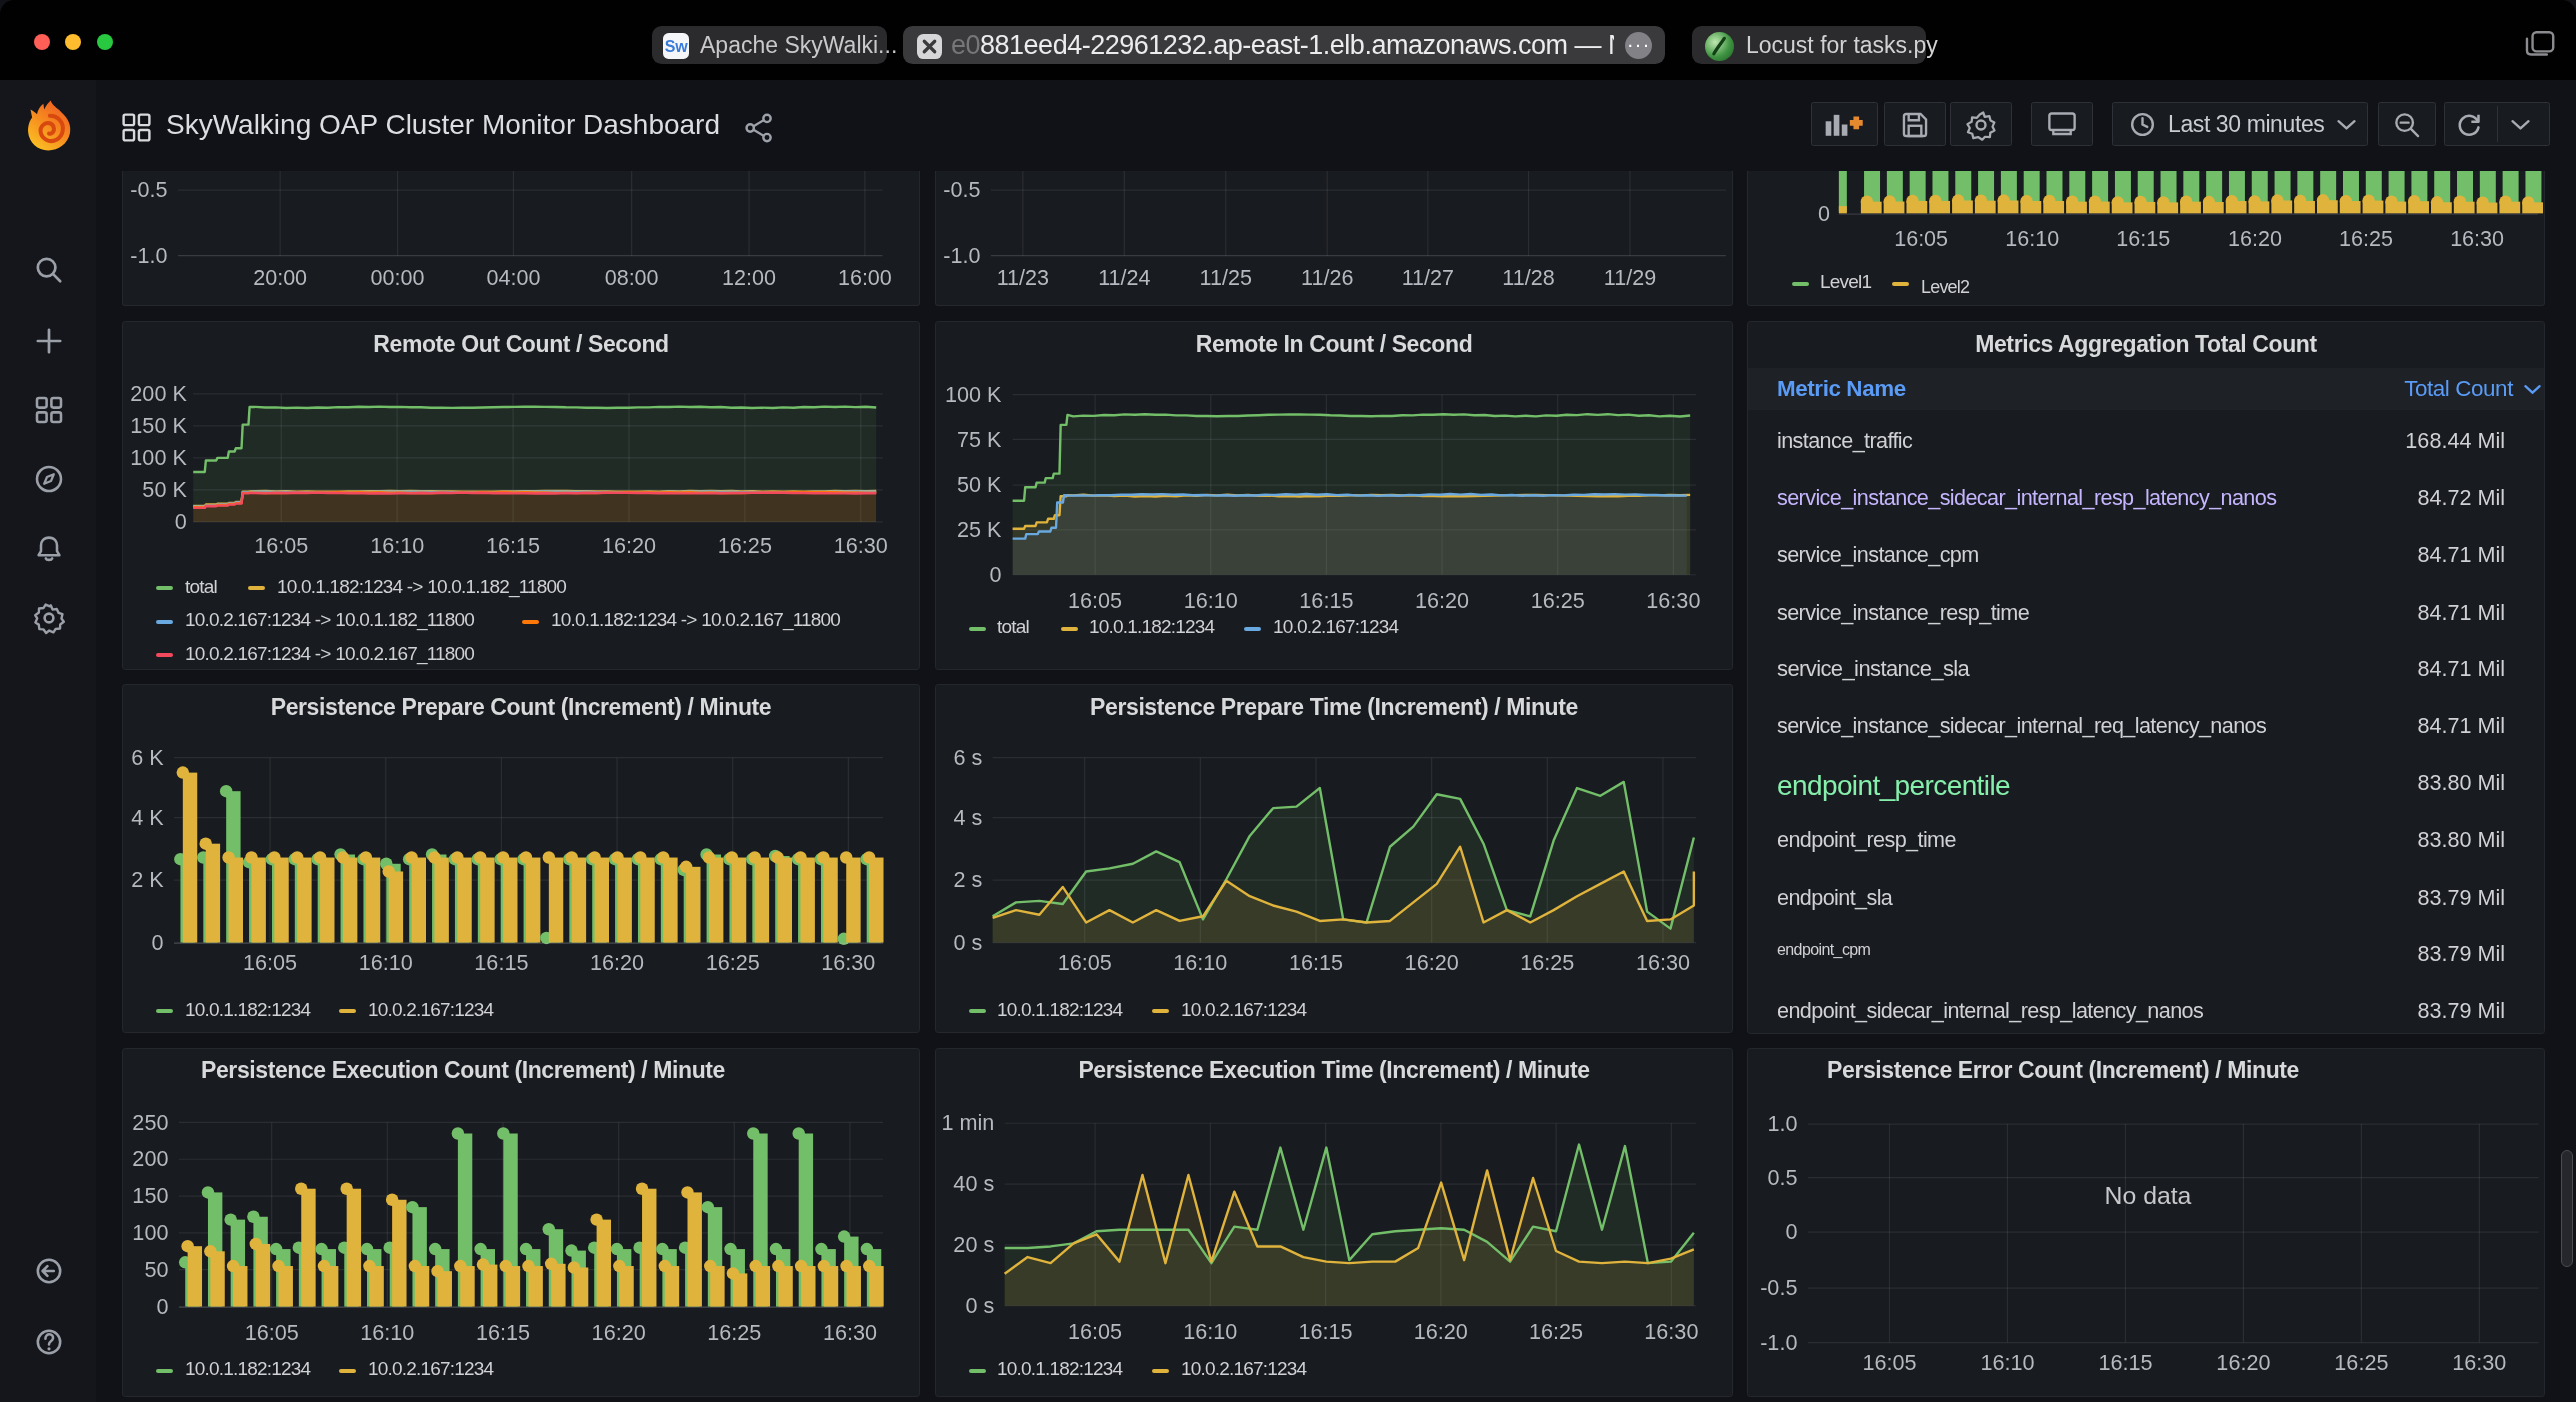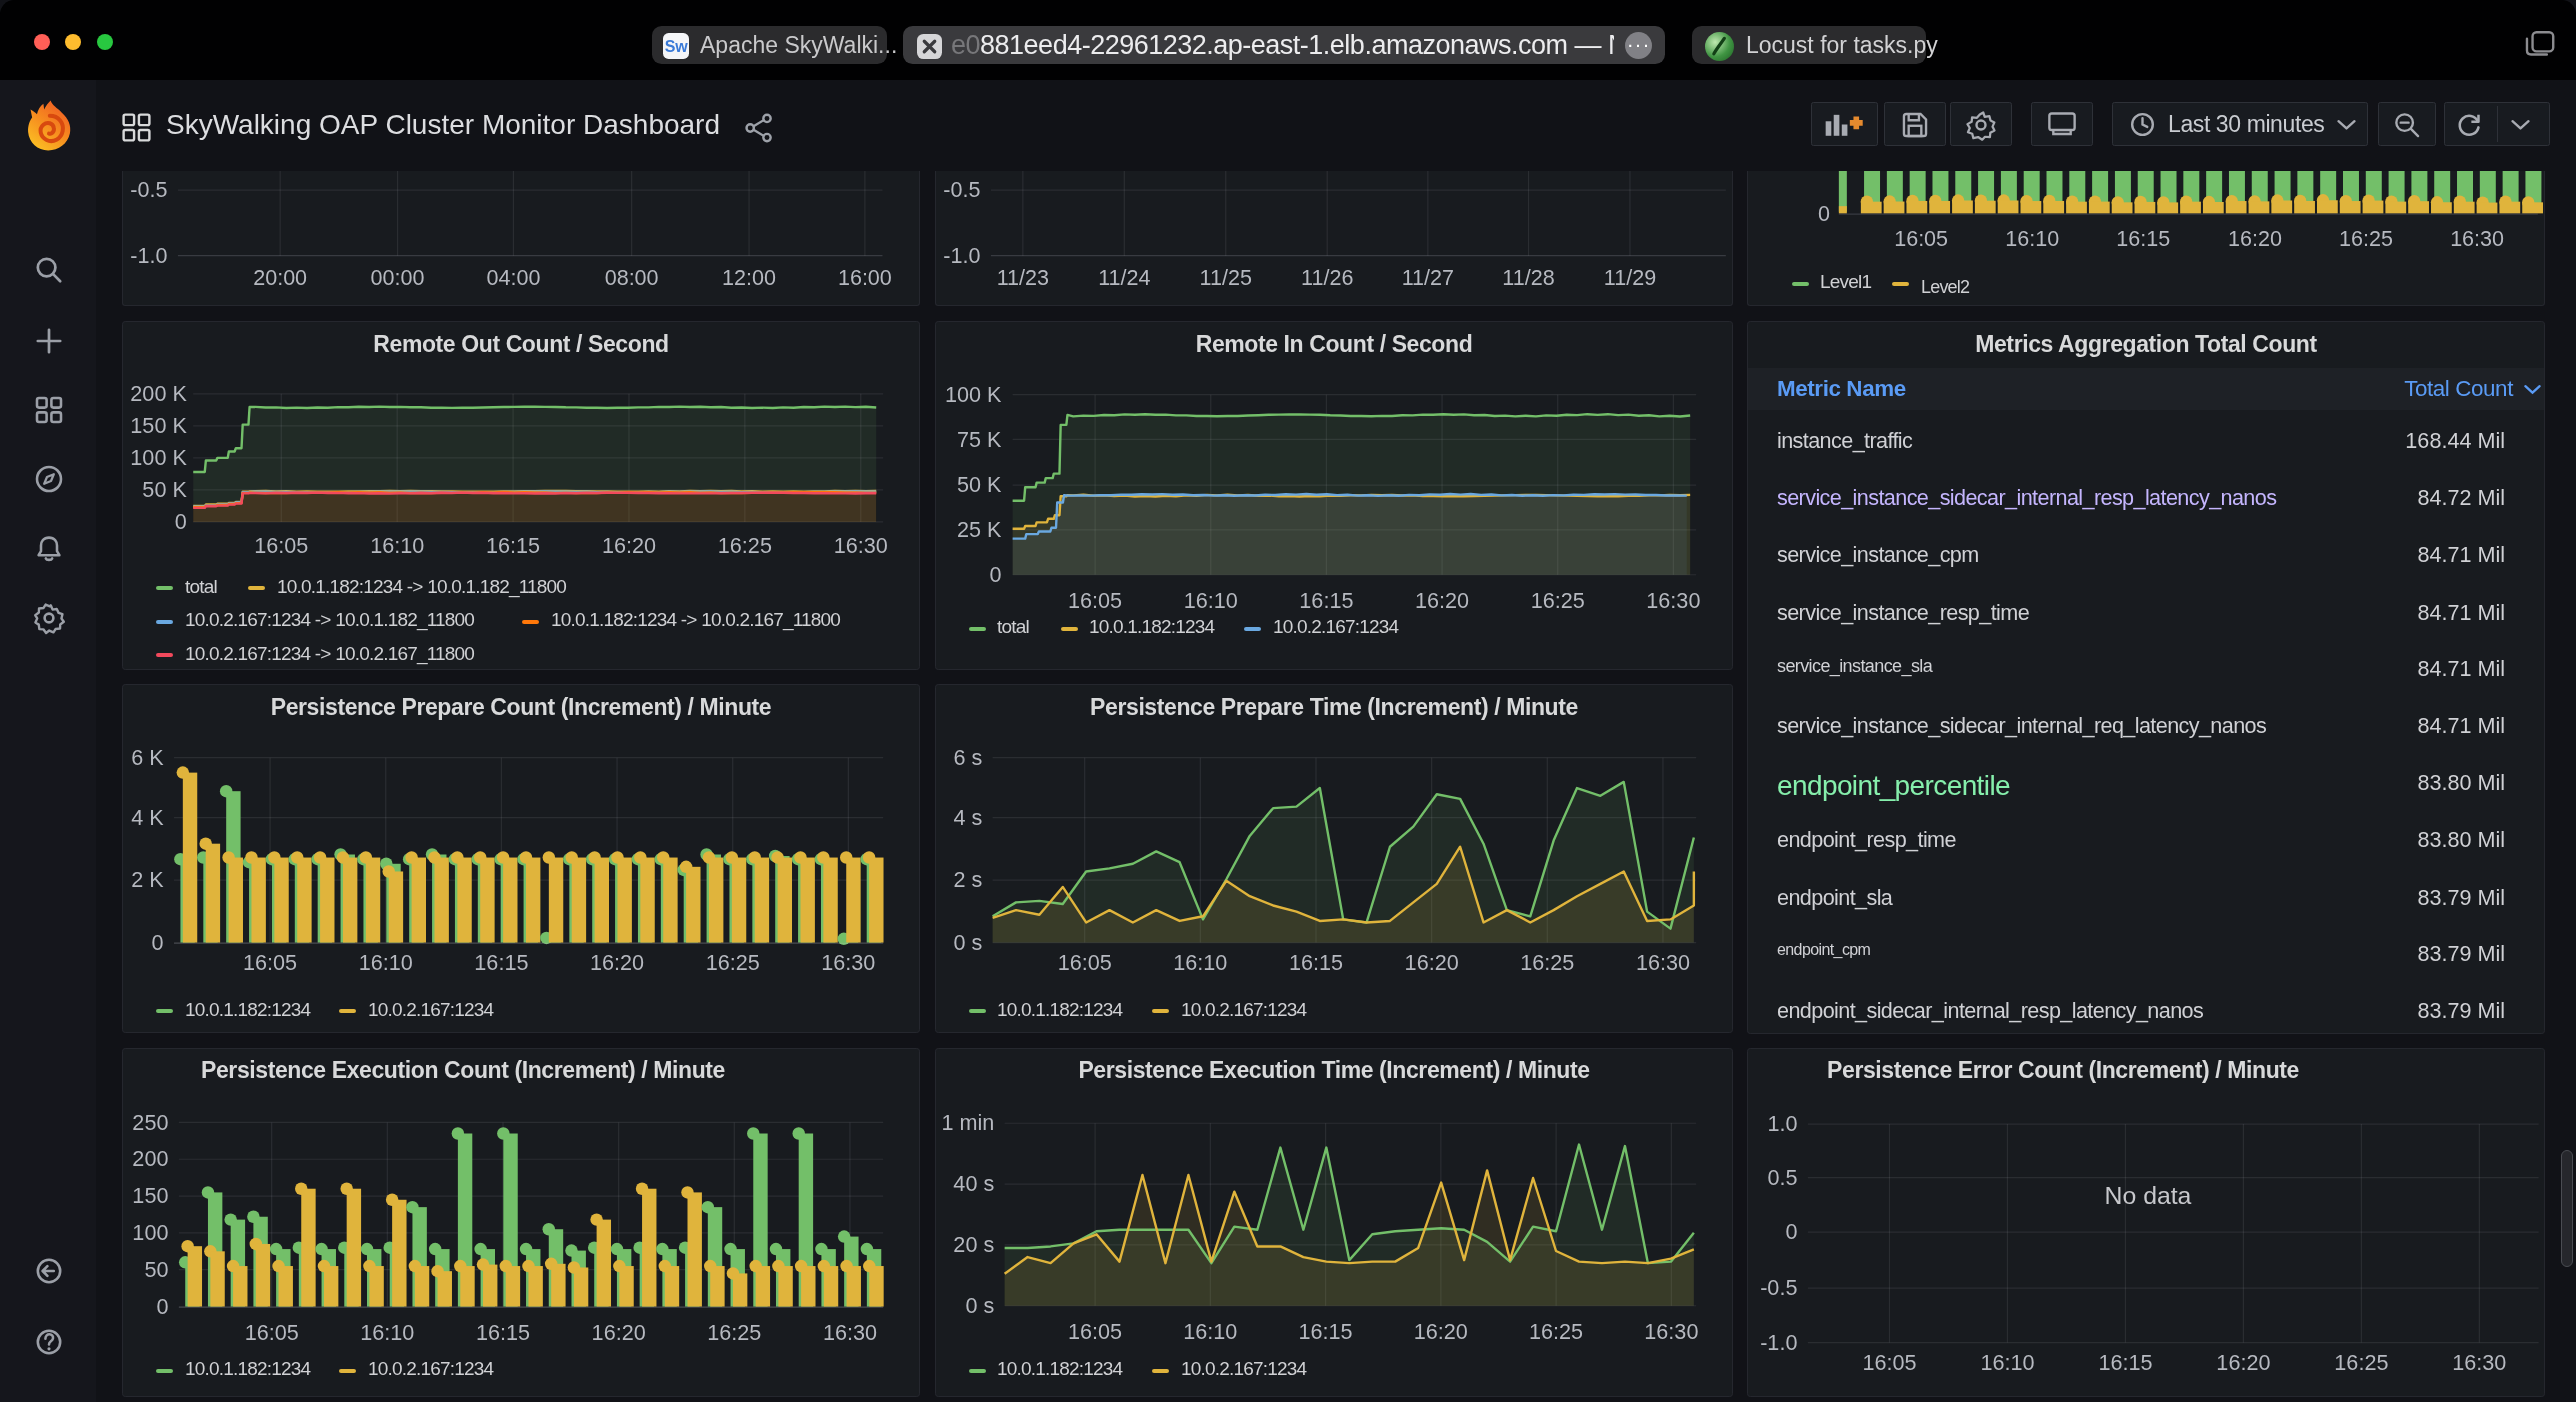--- a/index.html
+++ b/index.html
@@ -379,21 +379,21 @@
     <path d="M3 4 L12 12 L21 4" fill="none" stroke="#5a9bf5" stroke-width="3" stroke-linecap="round"></path>
   </svg>
 <div class="abs" style="left:1777px;top:428px;font-size:21.6px;letter-spacing:-0.6px;color:#d0d1d5;">instance_traffic</div>
 <div class="abs" style="left:2321px;top:428px;width:184px;text-align:right;font-size:21.6px;color:#d0d1d5;">168.44 Mil</div>
 <div class="abs" style="left:1777px;top:485px;font-size:21.6px;letter-spacing:-0.6px;color:#c4b5fd;">service_instance_sidecar_internal_resp_latency_nanos</div>
 <div class="abs" style="left:2321px;top:485px;width:184px;text-align:right;font-size:21.6px;color:#d0d1d5;">84.72 Mil</div>
 <div class="abs" style="left:1777px;top:542px;font-size:21.6px;letter-spacing:-0.6px;color:#d0d1d5;">service_instance_cpm</div>
 <div class="abs" style="left:2321px;top:542px;width:184px;text-align:right;font-size:21.6px;color:#d0d1d5;">84.71 Mil</div>
 <div class="abs" style="left:1777px;top:600px;font-size:21.6px;letter-spacing:-0.6px;color:#d0d1d5;">service_instance_resp_time</div>
 <div class="abs" style="left:2321px;top:600px;width:184px;text-align:right;font-size:21.6px;color:#d0d1d5;">84.71 Mil</div>
-<div class="abs" style="left:1777px;top:656px;font-size:18px;letter-spacing:-0.6px;color:#d0d1d5;">service_instance_sla</div>
+<div class="abs" style="left:1777px;top:656px;font-size:22px;letter-spacing:-0.6px;color:#d0d1d5;">service_instance_sla</div>
 <div class="abs" style="left:2321px;top:656px;width:184px;text-align:right;font-size:21.6px;color:#d0d1d5;">84.71 Mil</div>
 <div class="abs" style="left:1777px;top:713px;font-size:21.6px;letter-spacing:-0.6px;color:#d0d1d5;">service_instance_sidecar_internal_req_latency_nanos</div>
 <div class="abs" style="left:2321px;top:713px;width:184px;text-align:right;font-size:21.6px;color:#d0d1d5;">84.71 Mil</div>
 <div class="abs" style="left:1777px;top:770px;font-size:28px;letter-spacing:-0.6px;color:#86efac;">endpoint_percentile</div>
 <div class="abs" style="left:2321px;top:770px;width:184px;text-align:right;font-size:21.6px;color:#d0d1d5;">83.80 Mil</div>
 <div class="abs" style="left:1777px;top:827px;font-size:21.6px;letter-spacing:-0.6px;color:#d0d1d5;">endpoint_resp_time</div>
 <div class="abs" style="left:2321px;top:827px;width:184px;text-align:right;font-size:21.6px;color:#d0d1d5;">83.80 Mil</div>
 <div class="abs" style="left:1777px;top:885px;font-size:21.6px;letter-spacing:-0.6px;color:#d0d1d5;">endpoint_sla</div>
 <div class="abs" style="left:2321px;top:885px;width:184px;text-align:right;font-size:21.6px;color:#d0d1d5;">83.79 Mil</div>
 <div class="abs" style="left:1777px;top:941px;font-size:16px;letter-spacing:-0.6px;color:#d0d1d5;">endpoint_cpm</div>

